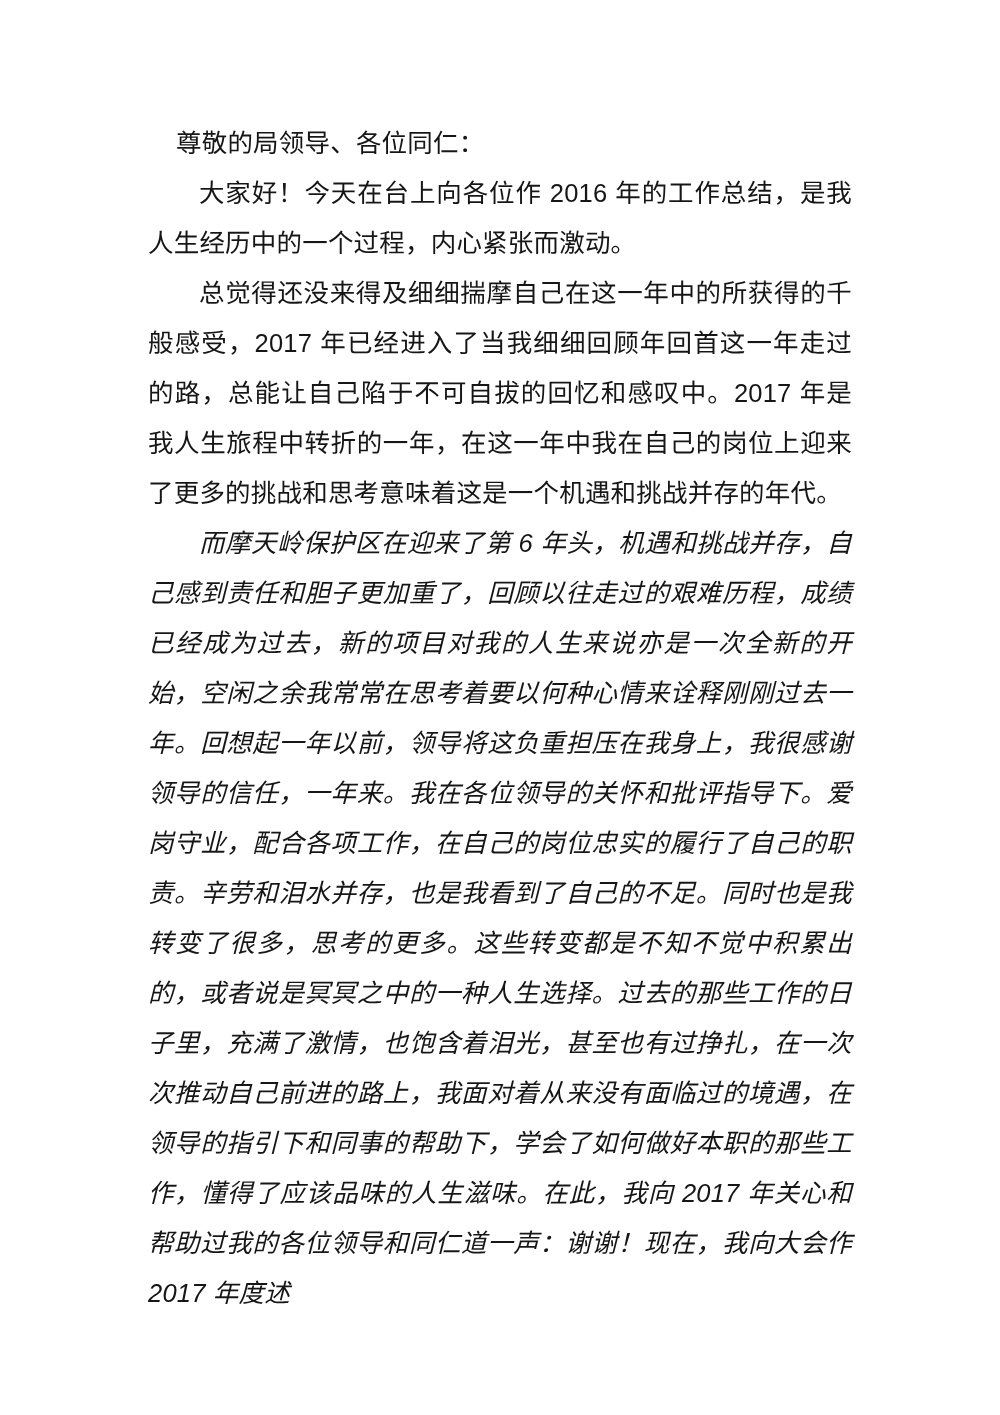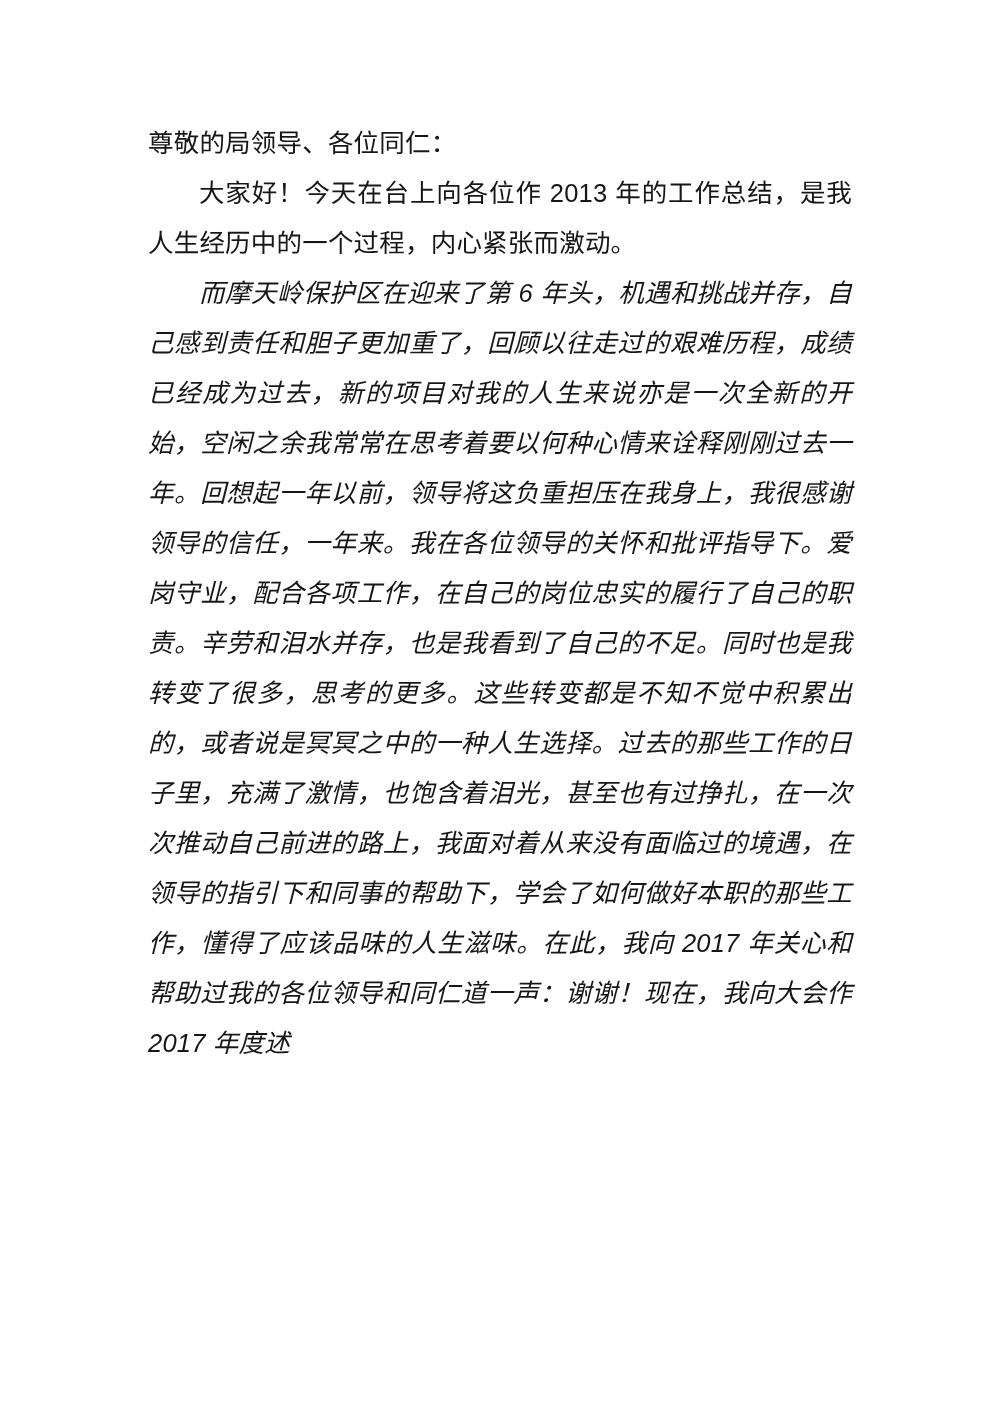--- a/index.html
+++ b/index.html
@@ -30,37 +30,39 @@
     line-height: 50px;
     margin: 0;
     text-align: justify;
     text-justify: inter-ideograph;
     letter-spacing: 0.2px;
     white-space: pre-wrap;
   }
   .para.salutation {
     text-indent: 0;
     text-align: left;
+    margin-left: 28px;
   }
   .para.indented {
     text-indent: 2em;
   }
   .para.last-open {
     text-align: justify;
     text-justify: inter-ideograph;
     font-style: italic;
   }
 </style>
 </head>
 <body>
 
 <div class="page">
   <div class="doc-body">
 
     <p class="para salutation">尊敬的局领导、各位同仁：</p>
 
-    <p class="para indented">大家好！今天在台上向各位作 2013 年的工作总结，是我人生经历中的一个过程，内心紧张而激动。</p>
+    <p class="para indented">大家好！今天在台上向各位作 2016 年的工作总结，是我人生经历中的一个过程，内心紧张而激动。</p>
 
+    <p class="para indented">总觉得还没来得及细细揣摩自己在这一年中的所获得的千般感受，2017 年已经进入了当我细细回顾年回首这一年走过的路，总能让自己陷于不可自拔的回忆和感叹中。2017 年是我人生旅程中转折的一年，在这一年中我在自己的岗位上迎来了更多的挑战和思考意味着这是一个机遇和挑战并存的年代。</p>
 
     <p class="para indented last-open">而摩天岭保护区在迎来了第 6 年头，机遇和挑战并存，自己感到责任和胆子更加重了，回顾以往走过的艰难历程，成绩已经成为过去，新的项目对我的人生来说亦是一次全新的开始，空闲之余我常常在思考着要以何种心情来诠释刚刚过去一年。回想起一年以前，领导将这负重担压在我身上，我很感谢领导的信任，一年来。我在各位领导的关怀和批评指导下。爱岗守业，配合各项工作，在自己的岗位忠实的履行了自己的职责。辛劳和泪水并存，也是我看到了自己的不足。同时也是我转变了很多，思考的更多。这些转变都是不知不觉中积累出的，或者说是冥冥之中的一种人生选择。过去的那些工作的日子里，充满了激情，也饱含着泪光，甚至也有过挣扎，在一次次推动自己前进的路上，我面对着从来没有面临过的境遇，在领导的指引下和同事的帮助下，学会了如何做好本职的那些工作，懂得了应该品味的人生滋味。在此，我向 2017 年关心和帮助过我的各位领导和同仁道一声：谢谢！现在，我向大会作 2017 年度述</p>
 
   </div>
 </div>
 
 </body></html>

